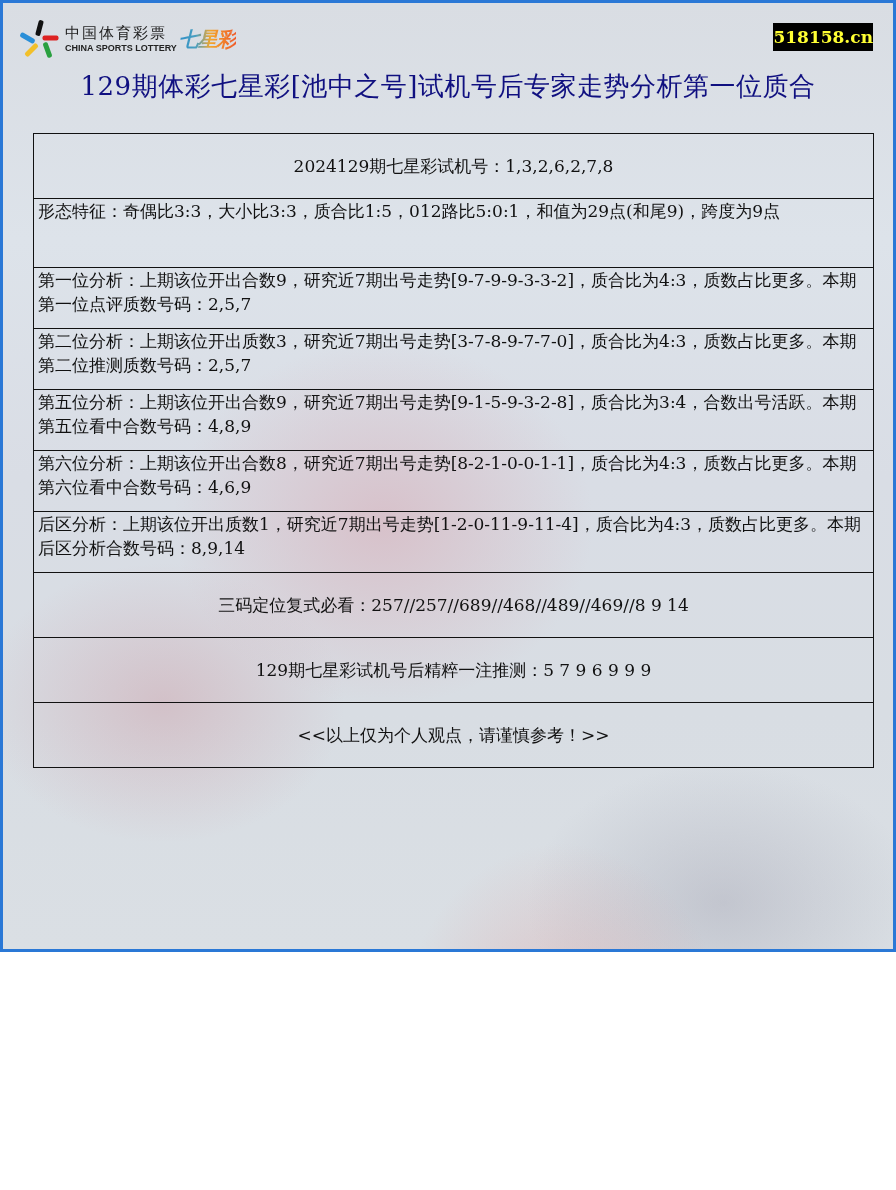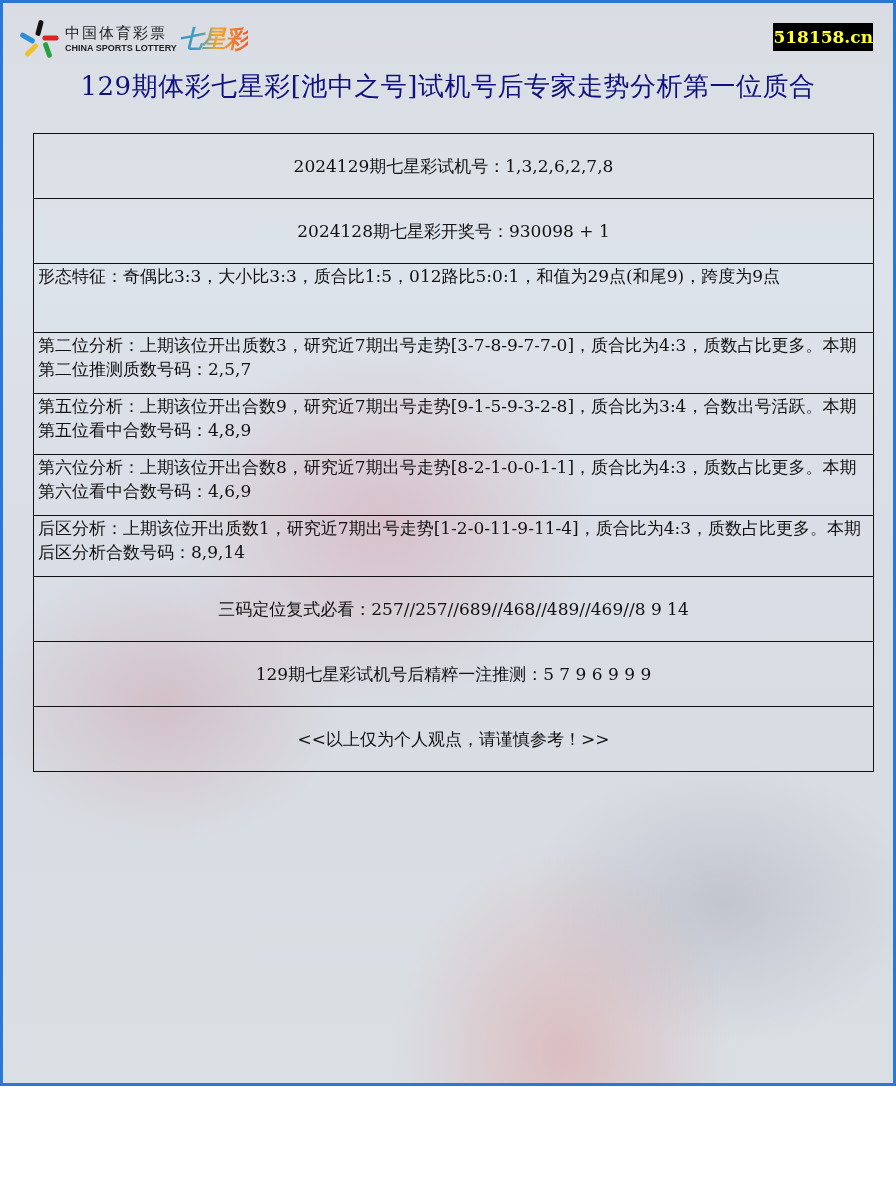--- a/index.html
+++ b/index.html
@@ -2,21 +2,21 @@
 <html><head>
 <meta charset="utf-8">
 <style>
   html, body { margin: 0; padding: 0; }
   body {
     width: 896px; height: 1190px; overflow: hidden;
     font-family: "DejaVu Serif", "Liberation Serif", serif;
   }
   .frame {
     position: relative;
-    width: 896px; height: 1086px;
+    width: 896px; height: 952px;
     box-sizing: border-box;
     border: 3px solid #2a78d6;
     background:
       radial-gradient(ellipse 300px 260px at 380px 520px, rgba(214,170,180,0.55), rgba(214,170,180,0) 70%),
       radial-gradient(ellipse 240px 300px at 560px 1050px, rgba(220,150,150,0.45), rgba(220,150,150,0) 70%),
       radial-gradient(ellipse 260px 200px at 160px 700px, rgba(200,140,150,0.35), rgba(200,140,150,0) 70%),
       radial-gradient(ellipse 280px 200px at 720px 900px, rgba(160,160,175,0.40), rgba(160,160,175,0) 70%),
       linear-gradient(180deg, #d9dde3 0%, #dde3ea 25%, #d9dde5 50%, #d8dde3 75%, #dadfe4 100%);
   }
   .header { position: absolute; left: 0; top: 0; width: 100%; height: 120px; }
@@ -25,21 +25,21 @@
     display: flex; align-items: center;
   }
   .logo-mark { width: 38px; height: 38px; position: relative; }
   .logo-mark span { position: absolute; display: block; width: 5px; height: 16px; border-radius: 2px; }
   .logo-text { margin-left: 6px; display: flex; flex-direction: column; line-height: 1; }
   .logo-cn { font-family: "DejaVu Sans", sans-serif; font-size: 15px; color: #1e1e1e; letter-spacing: 2px; }
   .logo-en { font-family: "Liberation Sans", sans-serif; font-size: 9px; font-weight: bold; color: #222; margin-top: 3px; }
   .logo-brand {
     margin-left: 2px;
     font-family: "DejaVu Sans", sans-serif; font-weight: bold; font-style: italic;
-    font-size: 24px; letter-spacing: -1px;
+    font-size: 20px; letter-spacing: -1px;
     background: linear-gradient(90deg, #2e8fc8 0%, #4aa0c0 30%, #f3a62b 55%, #ef5a2a 100%);
     -webkit-background-clip: text; background-clip: text; color: transparent;
   }
   .site-badge {
     position: absolute; right: 20px; top: 20px;
     background: #000; color: #ffff33;
     font-family: "DejaVu Serif", serif; font-size: 17px; font-weight: bold;
     padding: 3px 0; line-height: 22px;
   }
   .page-title {
@@ -81,24 +81,24 @@
     <div class="site-badge">518158.cn</div>
     <div class="page-title">129期体彩七星彩[池中之号]试机号后专家走势分析第一位质合</div>
   </div>
 
   <table class="main">
     <tbody>
       <tr>
           <td class="center">2024129期七星彩试机号：1,3,2,6,2,7,8</td>
         </tr>
       <tr>
-          <td class="center">2024128期七星彩开奖号：930098 + 1</td>
+          <td class="left" style="height:68px">形态特征：奇偶比3:3，大小比3:3，质合比1:5，012路比5:0:1，和值为29点(和尾9)，跨度为9点</td>
         </tr>
       <tr>
-          <td class="left" style="height:68px">形态特征：奇偶比3:3，大小比3:3，质合比1:5，012路比5:0:1，和值为29点(和尾9)，跨度为9点</td>
+          <td class="left">第一位分析：上期该位开出合数9，研究近7期出号走势[9-7-9-9-3-3-2]，质合比为4:3，质数占比更多。本期第一位点评质数号码：2,5,7</td>
         </tr>
       <tr>
           <td class="left">第二位分析：上期该位开出质数3，研究近7期出号走势[3-7-8-9-7-7-0]，质合比为4:3，质数占比更多。本期第二位推测质数号码：2,5,7</td>
         </tr>
       <tr>
           <td class="left">第五位分析：上期该位开出合数9，研究近7期出号走势[9-1-5-9-3-2-8]，质合比为3:4，合数出号活跃。本期第五位看中合数号码：4,8,9</td>
         </tr>
       <tr>
           <td class="left">第六位分析：上期该位开出合数8，研究近7期出号走势[8-2-1-0-0-1-1]，质合比为4:3，质数占比更多。本期第六位看中合数号码：4,6,9</td>
         </tr>

